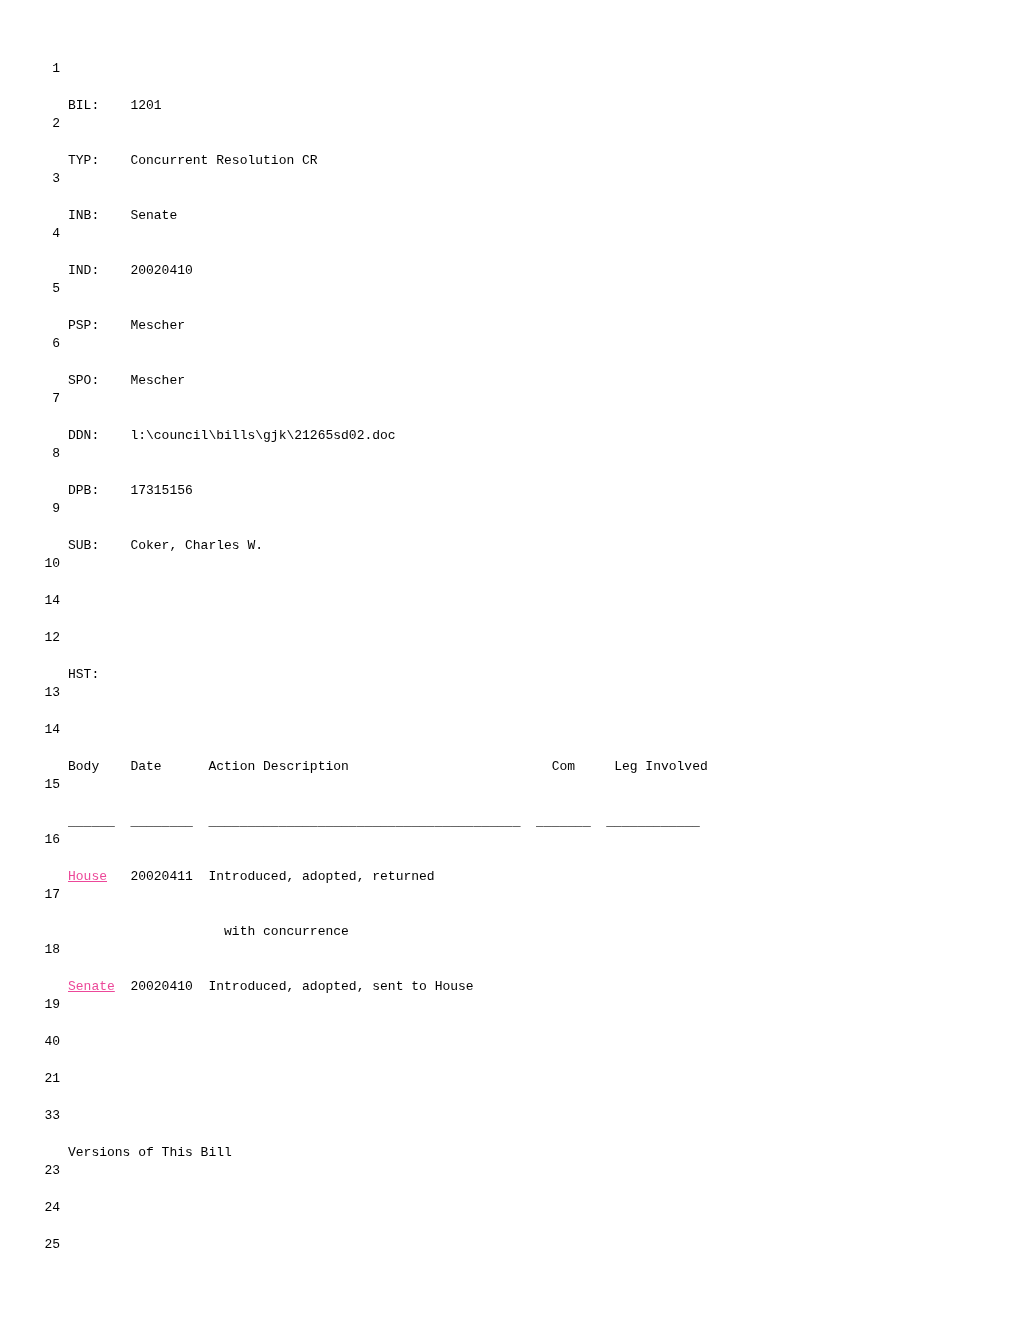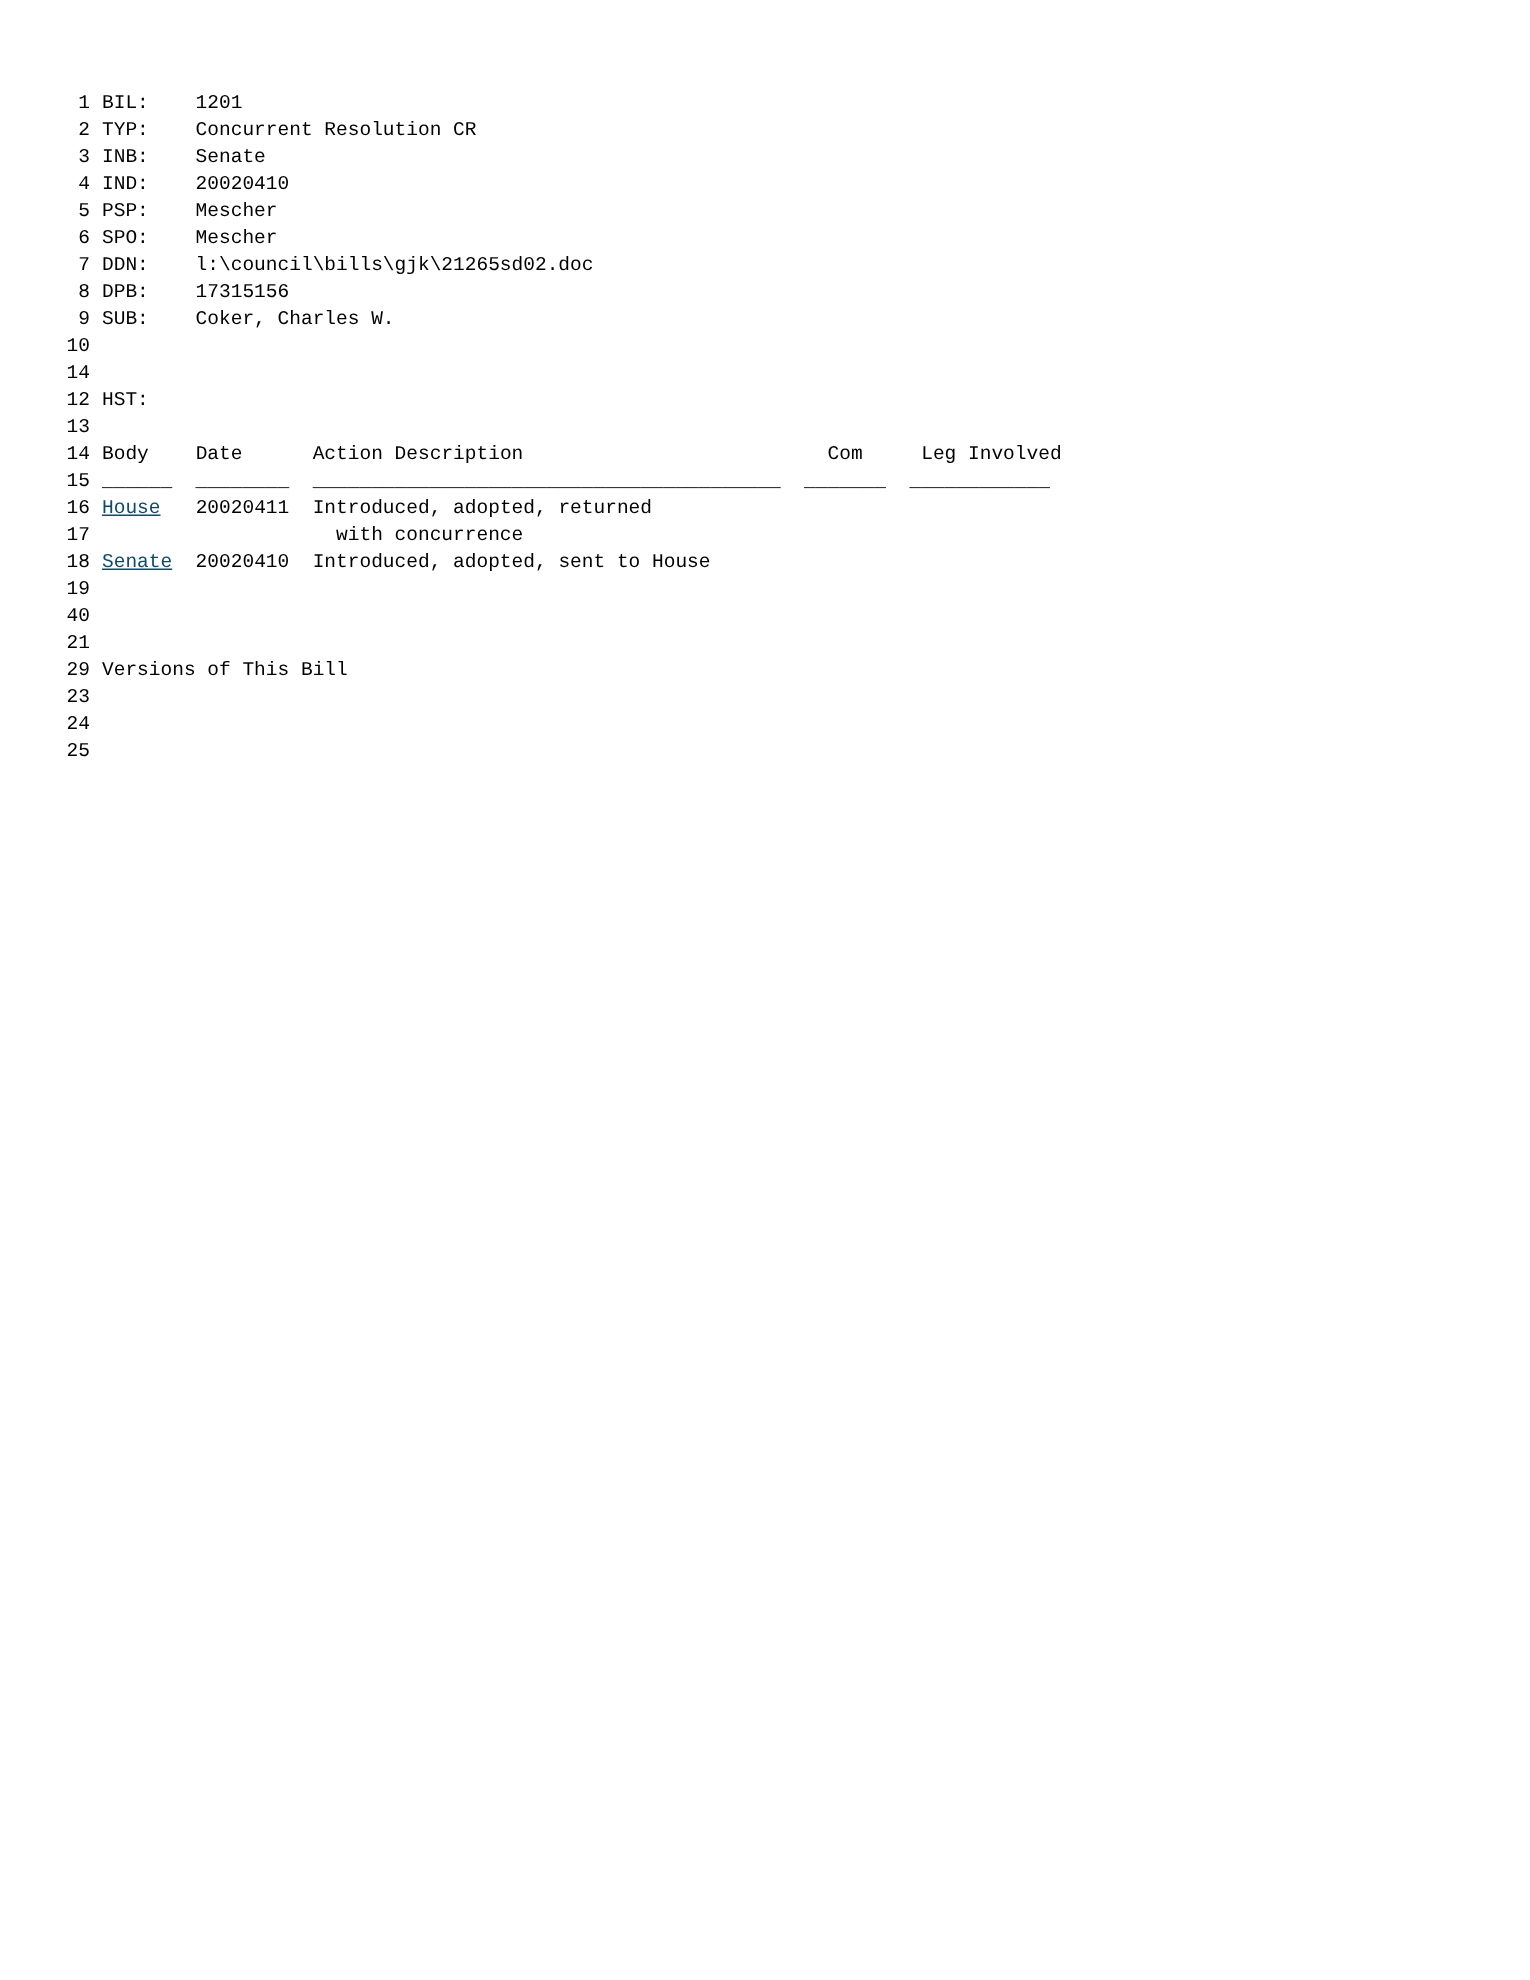--- a/index.html
+++ b/index.html
@@ -32,24 +32,25 @@
       text-align: right;
       color: #000000;
       flex-shrink: 0;
       padding-right: 8px;
       user-select: none;
     }
 
     .line-content {
       flex: 1;
       white-space: pre;
+      margin-top: 37px;
     }
 
     a {
-      color: #0c4a6e;
+      color: #ec4899;
       text-decoration: underline;
       font-family: Liberation Mono, monospace;
     }
   </style>
 </head>
 <body>
 
 <div class="content">
 
   <div class="line">
@@ -151,21 +152,21 @@
     <span class="line-number">40</span>
     <span class="line-content"></span>
   </div>
 
   <div class="line">
     <span class="line-number">21</span>
     <span class="line-content"></span>
   </div>
 
   <div class="line">
-    <span class="line-number">29</span>
+    <span class="line-number">33</span>
     <span class="line-content">Versions of This Bill</span>
   </div>
 
   <div class="line">
     <span class="line-number">23</span>
     <span class="line-content"></span>
   </div>
 
   <div class="line">
     <span class="line-number">24</span>

